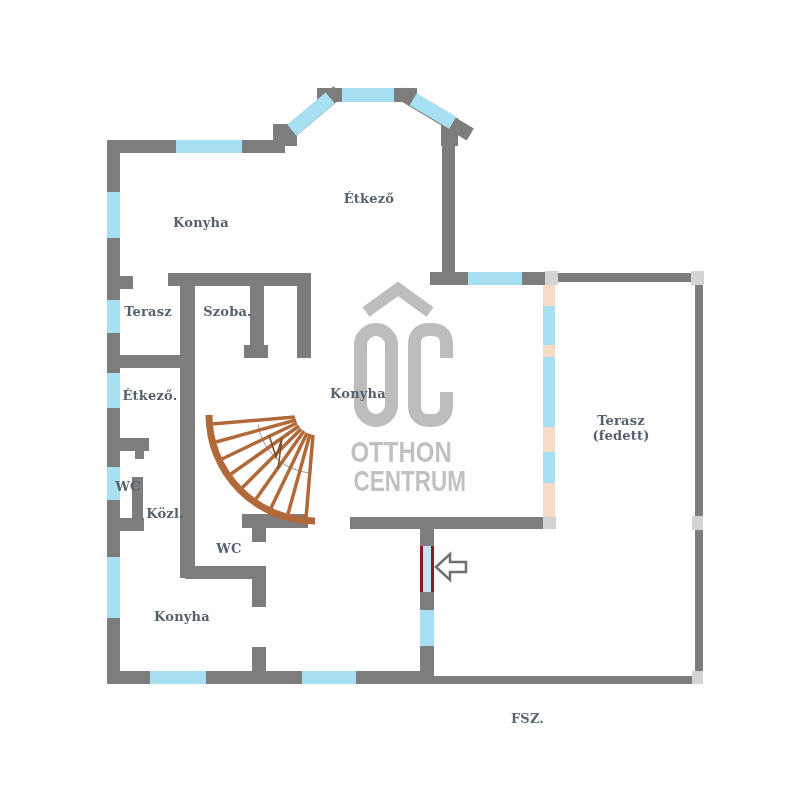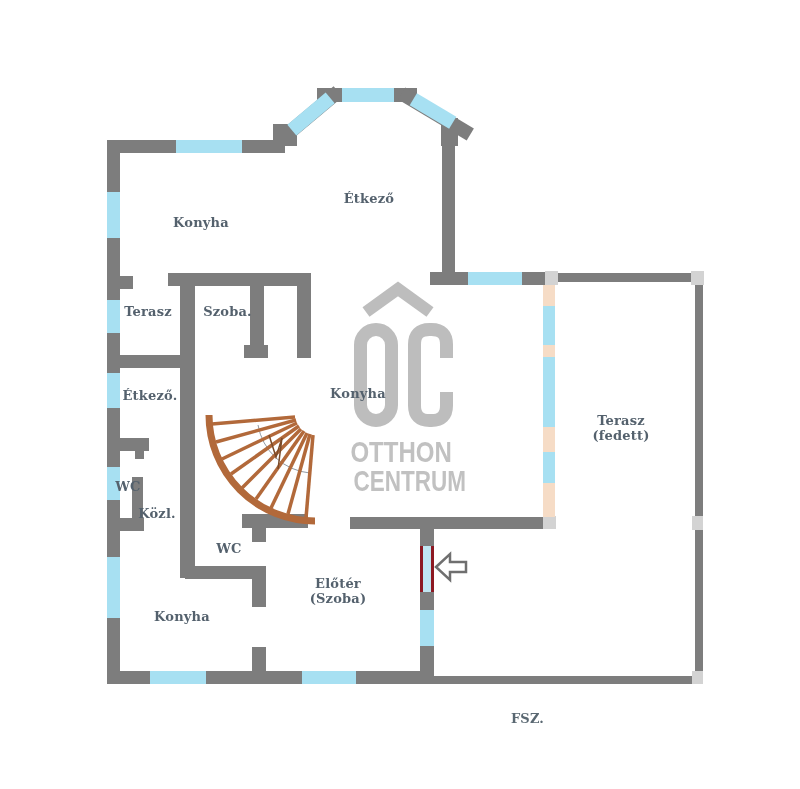--- a/index.html
+++ b/index.html
@@ -117,26 +117,22 @@
   <div class="wm-txt" style="left:338px;top:437px;width:124px;transform:scaleX(0.8)">OTTHON</div>
   <div class="wm-txt" style="left:338px;top:466px;width:124px;transform:scaleX(0.75)">CENTRUM</div>
 
   <div class="lbl" style="left:160px;top:216px;width:82px">Konyha</div>
   <div class="lbl" style="left:329px;top:192px;width:80px">Étkező</div>
   <div class="lbl" style="left:110px;top:305px;width:76px">Terasz</div>
   <div class="lbl" style="left:190px;top:305px;width:75px">Szoba.</div>
   <div class="lbl" style="left:318px;top:387px;width:80px">Konyha</div>
   <div class="lbl" style="left:110px;top:389px;width:80px">Étkező.</div>
   <div class="lbl" style="left:108px;top:480px;width:40px">WC</div>
-  <div class="lbl" style="left:132px;top:507px;width:50px">Közl.</div>
+  <div class="lbl" style="left:140px;top:507px;width:50px">Közl.</div>
   <div class="lbl" style="left:205px;top:542px;width:48px">WC</div>
   <div class="lbl" style="left:145px;top:610px;width:74px">Konyha</div>
-  <div class="lbl" style="left:294px;top:577px;width:88px">
-    <span>Előtér</span><br>
-    <span>(Szoba)</span>
-  </div>
   <div class="lbl" style="left:579px;top:414px;width:84px">
     <span>Terasz</span><br>
     <span>(fedett)</span>
   </div>
   <div class="lbl" style="left:495px;top:712px;width:65px;color:#5a6872">FSZ.</div>
 
 </div>
 
 </body></html>

